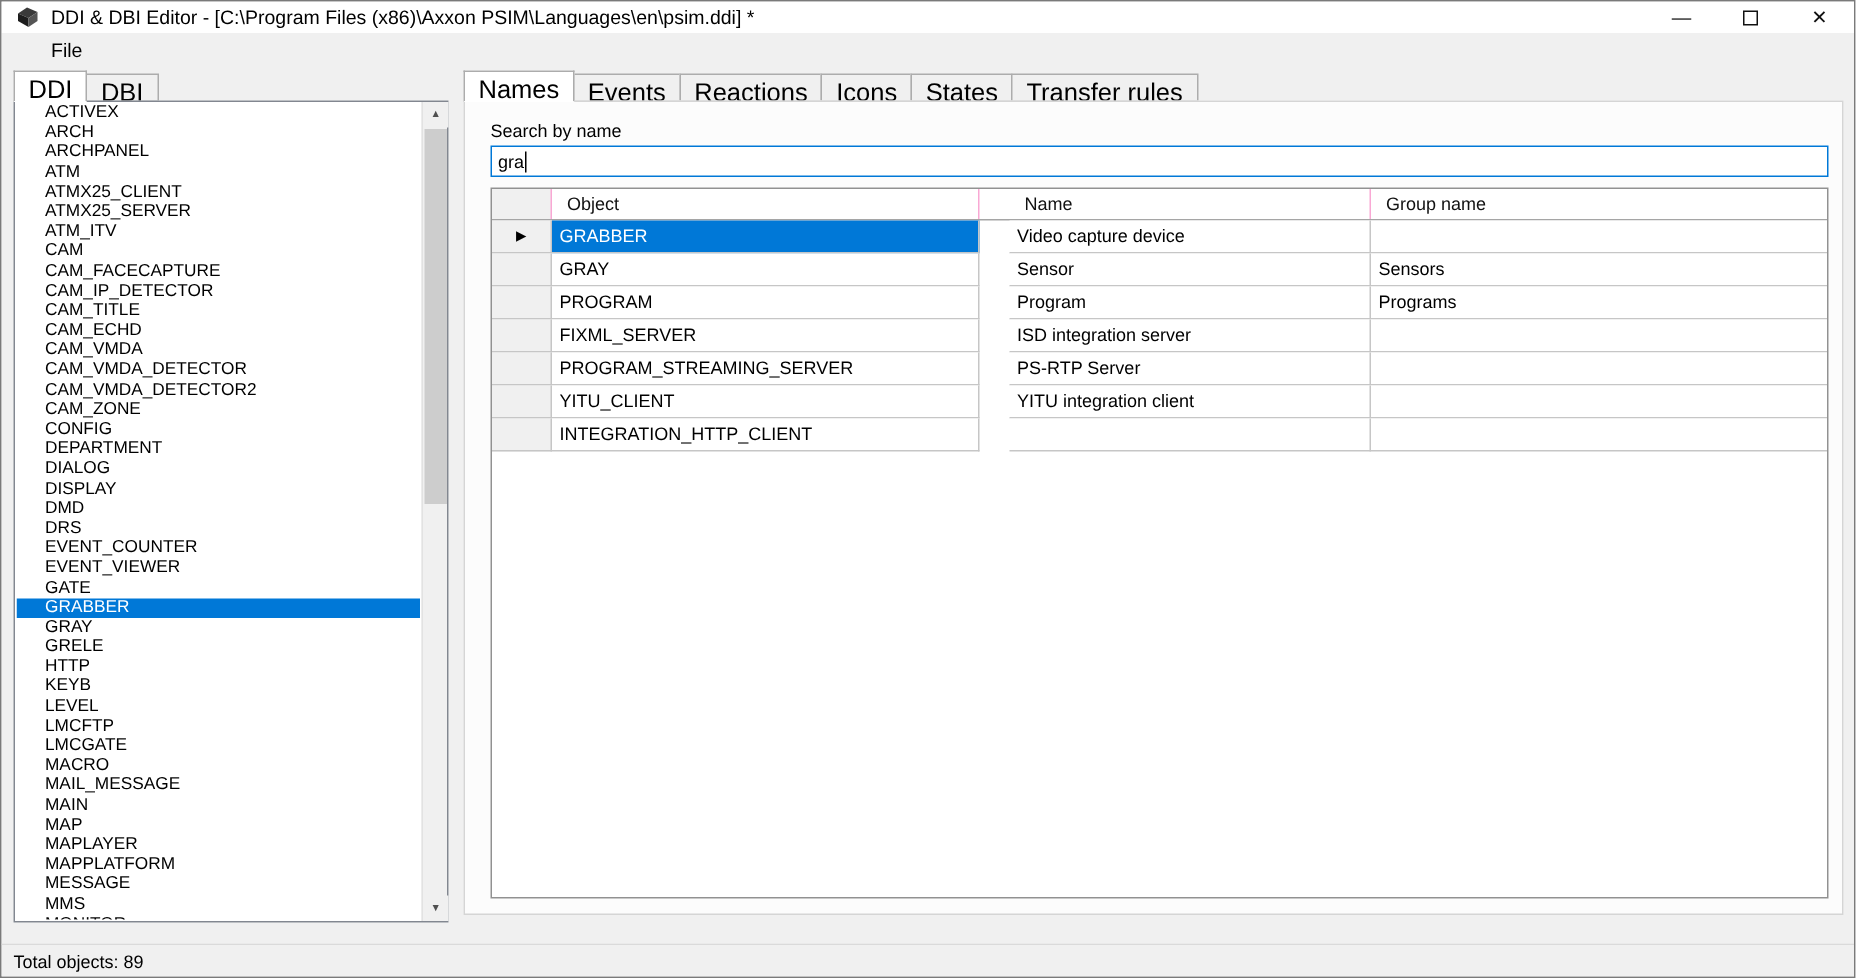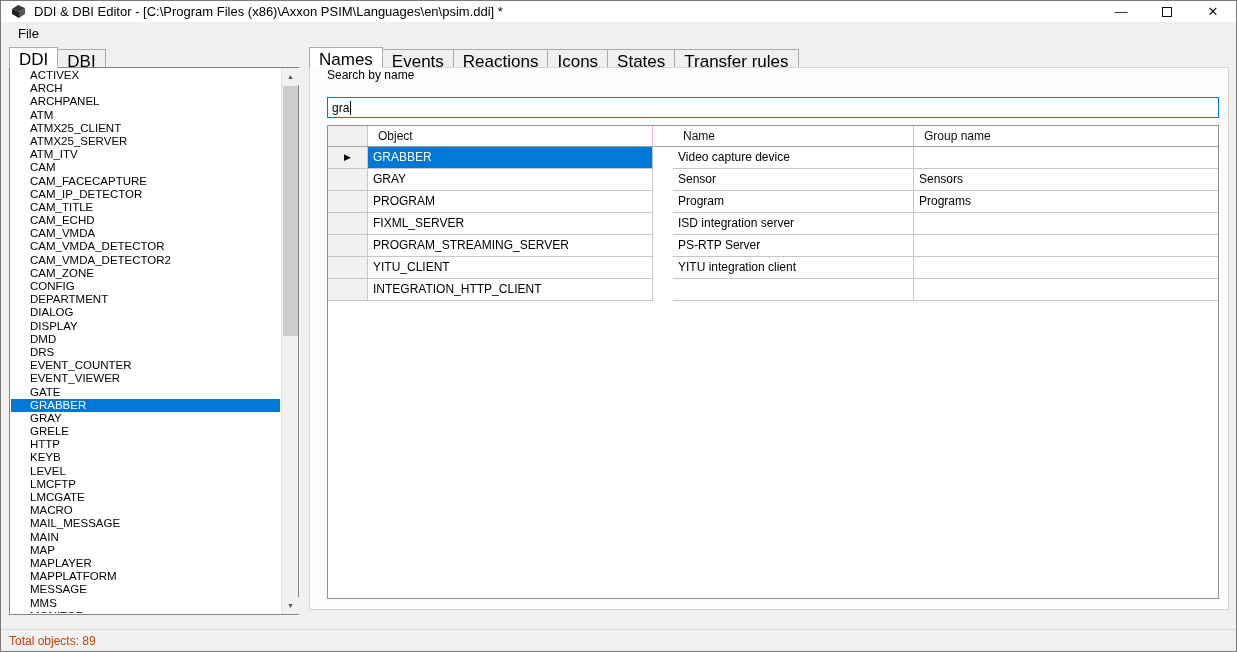--- a/index.html
+++ b/index.html
@@ -10,21 +10,21 @@
     display:flex; flex-direction:column;
   }
   
   .titlebar { height:21px; background:#ffffff; display:flex; align-items:center; padding-left:9px; flex:0 0 auto; }
   .app-icon { width:17px; height:17px; margin-right:7px; flex:0 0 auto; }
   .title-text { font-size:13px; color:#000; white-space:nowrap; }
   .win-controls { margin-left:auto; display:flex; height:100%; }
   .win-btn { width:46px; height:100%; display:flex; align-items:center; justify-content:center; font-size:13px; color:#111; cursor:default; }
   .max-glyph { display:inline-block; width:10px; height:10px; border:1px solid #111; }
   
-  .menubar { height:23px; background:#f0f0f0; display:flex; align-items:center; padding-left:8px; flex:0 0 auto; }
+  .menubar { height:23px; background:#f0f0f0; display:flex; align-items:center; padding-left:24px; flex:0 0 auto; }
   .menu-item { font-size:13px; padding:2px 9px; color:#000; }
   
   .main { position:relative; flex:1 1 auto; background:#f0f0f0; }
   
   .tabstrip { position:absolute; display:flex; align-items:flex-end; height:21px; }
   .tab { background:#f0f0f0; border:1px solid #acacac; font-size:17px; padding:2px 9px 3px;
          height:19px; margin-right:-1px; color:#000; position:relative; z-index:1; white-space:nowrap; }
   .tab.active { background:#ffffff; height:21px; z-index:3; border-bottom:1px solid #ffffff; }
   
   .left-tabs { left:8px; top:2px; }
@@ -37,21 +37,21 @@
   
   .vscroll { position:absolute; top:0; right:0; bottom:0; width:17px; background:#f0f0f0; border-left:1px solid #e2e2e2; }
   .sb-btn { position:absolute; left:0; width:17px; height:17px; display:flex; align-items:center; justify-content:center;
             font-size:7px; color:#505050; background:#f0f0f0; }
   .sb-up { top:0; } .sb-down { bottom:0; }
   .sb-thumb { position:absolute; left:1px; width:15px; top:18px; height:250px; background:#cdcdcd; }
   
   .right-tabs { left:308px; top:2px; }
   .tab-page { position:absolute; left:308px; top:22px; width:920px; height:543px;
               background:#fcfcfc; border:1px solid #d5d5d5; z-index:2; }
-  .search-label { position:absolute; left:17px; top:0; font-size:12px; color:#000; }
+  .search-label { position:absolute; left:17px; top:12px; font-size:12px; color:#000; }
   .search-box { position:absolute; left:17px; top:29px; width:892px; height:21px;
                 background:#ffffff; border:1px solid #0078d7; font-size:12px;
                 display:flex; align-items:center; padding-left:4px; }
   .caret { display:inline-block; width:1px; height:14px; background:#000; margin-left:1px; animation:blink 1s step-end infinite; }
   @keyframes blink { 50% { opacity:0; } }
   
   .grid { position:absolute; left:17px; top:57px; width:892px; height:474px;
           background:#ffffff; border:1px solid #919191; overflow:hidden; }
   .grid-header { display:flex; height:21px; background:#ffffff; border-bottom:1px solid #a5a5a5; }
   .gh-cell { font-size:12px; color:#111; line-height:20px; padding-left:10px;
@@ -62,21 +62,21 @@
              overflow:hidden; white-space:nowrap; background:#ffffff; }
   .col-sel { width:40px; flex:0 0 auto; background:#f0f0f0; display:flex; align-items:center; justify-content:center; padding-left:0; }
   .col-obj { width:285px; flex:0 0 auto; }
   .col-name { width:241px; flex:0 0 auto;margin-left:20px; }
   .col-group { flex:1 1 auto; border-right:none; }
   .cell-selected { background:#0078d7; color:#ffffff; }
   .row-arrow { font-size:9px; color:#000; }
   
   .statusbar { height:22px; background:#f0f0f0; border-top:1px solid #dadada;
                display:flex; align-items:center; padding-left:8px; flex:0 0 auto; }
-  .status-text { font-size:12px; color:#c2410c; }
+  .status-text { font-size:12px; color:#000000; }
 </style>
 </head>
 <body>
 
 <div class="window">
 
   <div class="titlebar">
     <svg class="app-icon" viewBox="0 0 17 17">
       <polygon points="2,6 8,2 15,5 9,9" fill="#3a3a3a"></polygon>
       <polygon points="2,6 9,9 9,15 2,11" fill="#1d1d1d"></polygon>

